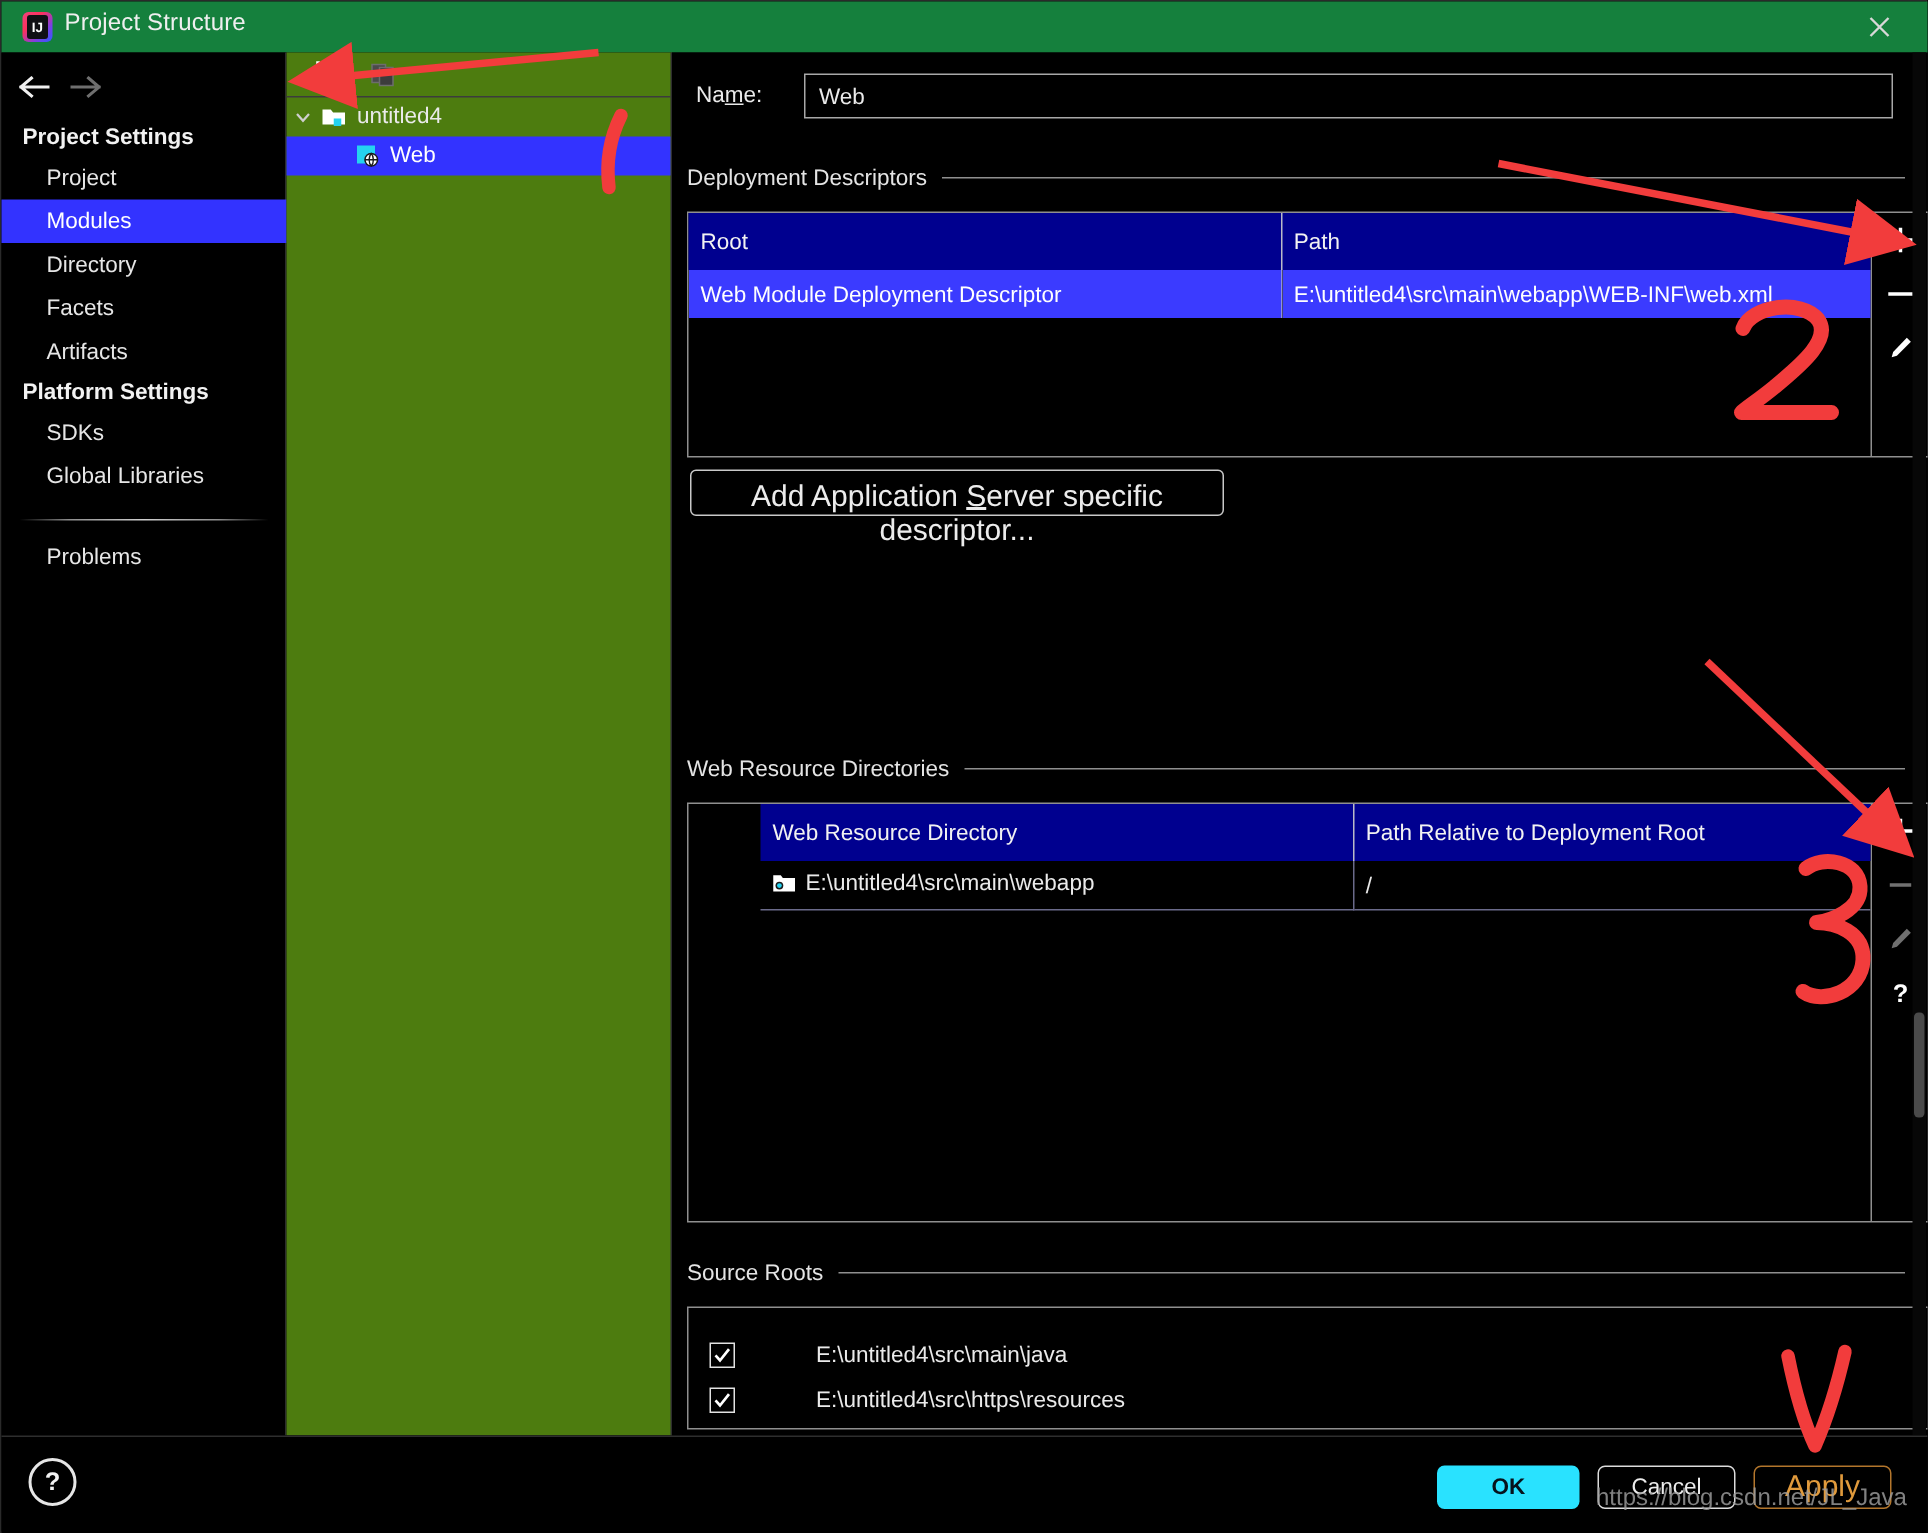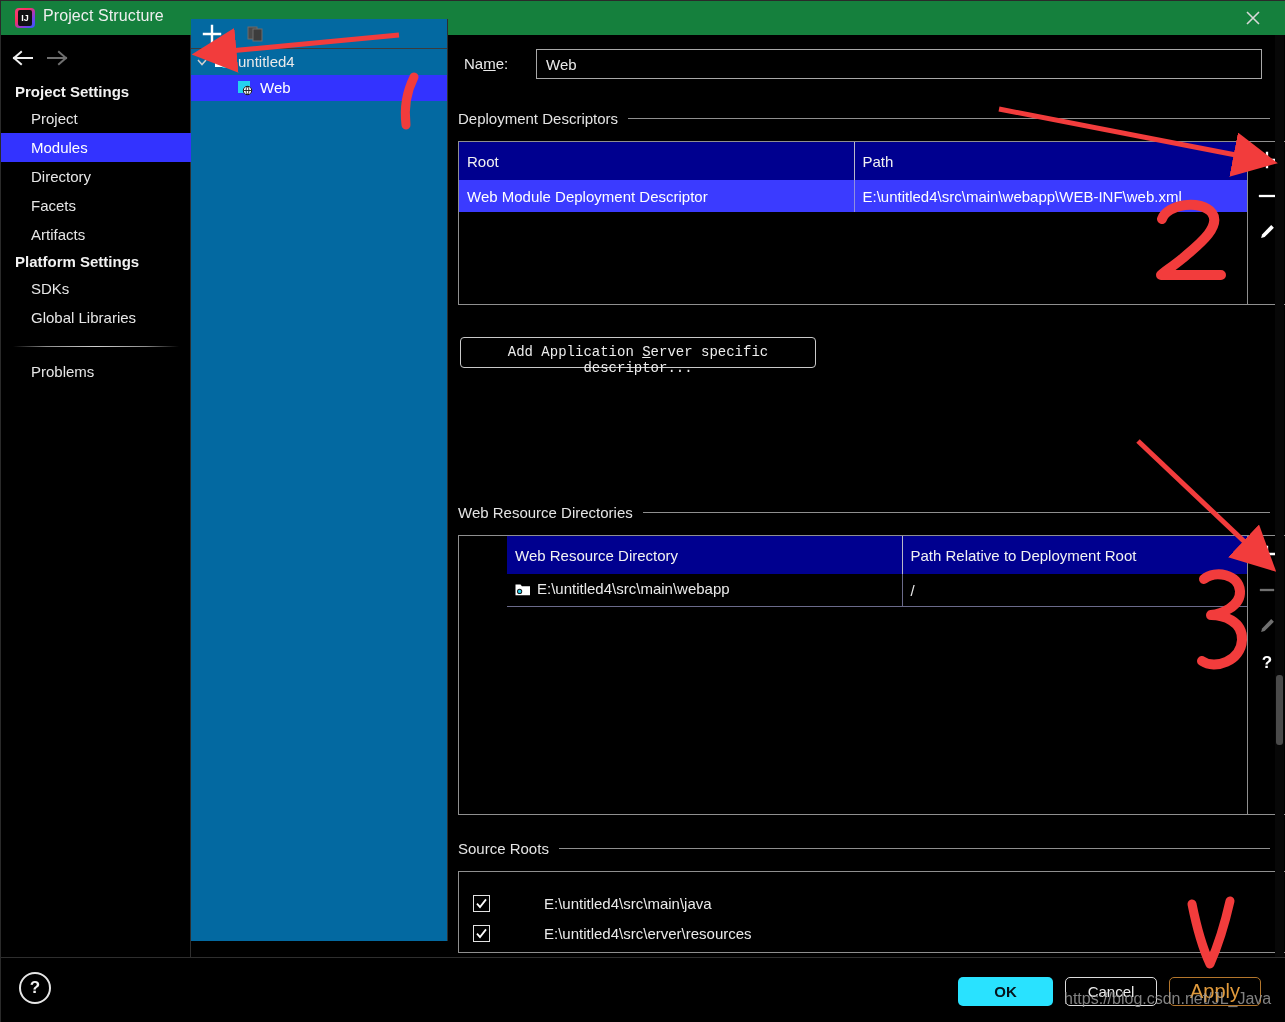--- a/index.html
+++ b/index.html
@@ -28,21 +28,21 @@
   .nav-back{left:2px;}
   .nav-fwd{left:36px;}
   .side-list{position:absolute;left:0;top:44px;width:190px;}
   .grp-title{font-size:15px;font-weight:bold;color:#f2f2f2;padding:4px 0 4px 14px;}
   .side-item{font-size:15px;color:#e6e6e6;padding:4px 0 4px 30px;line-height:21px;cursor:default;}
   .side-item.sel{background:#3333ff;color:#ffffff;}
   .side-sep{margin:14px 12px 10px 12px;height:1px;
     background:linear-gradient(to right,#000,#8d8d8d 20%,#cfcfcf 50%,#8d8d8d 80%,#000);}
 
   
-  .treepane{position:absolute;left:190px;top:18px;width:257px;height:922px;background:#0369a1;
+  .treepane{position:absolute;left:190px;top:34px;width:257px;height:922px;background:#4d7c0f;
     border-right:1px solid #2e2e2e;box-sizing:border-box;}
   .tree-toolbar{position:absolute;left:0;top:0;width:256px;height:29px;border-bottom:1px solid #3c3c3c;}
   .tt-plus{position:absolute;left:10px;top:4px;width:22px;height:22px;cursor:default;}
   .tt-copy{position:absolute;left:56px;top:6px;width:18px;height:18px;cursor:default;}
   .tree-body{position:absolute;left:0;top:30px;width:256px;}
   .tnode{height:26px;display:flex;align-items:center;font-size:15px;color:#eaeaea;cursor:default;}
   .tnode.sel{background:#3333ff;color:#fff;}
   .tw{width:22px;display:flex;justify-content:center;align-items:center;}
   .ticon{width:20px;display:flex;justify-content:center;align-items:center;margin-right:5px;}
   .tlabel{line-height:26px;}
@@ -71,21 +71,21 @@
   .tbl td:last-child{border-right:none;}
   .tbl tr.sel td{background:#3b3bff;color:#ffffff;border-right-color:#8f8fe0;}
   .tbl tr.plain td{border-bottom:1px solid #6a6a8a;}
   .cellico{display:inline-block;vertical-align:-3px;margin-right:6px;}
 
   .sidebtns{position:absolute;box-sizing:border-box;border:1px solid #8f8f8f;border-left:none;
     background:#000;display:flex;flex-direction:column;align-items:center;}
   .sbtn{width:36px;height:36px;display:flex;align-items:center;justify-content:center;cursor:default;}
 
   .btn{background:#000;border:1px solid #c9c9c9;border-radius:4px;color:#ececec;
-    font-size:14px;font-family:Liberation Mono, monospace;padding:6px 14px;cursor:default;margin-top:24px;}
+    font-size:20px;font-family:Liberation Sans, sans-serif;padding:6px 14px;cursor:default;}
   .btn u{text-decoration:underline;}
 
   .srcbox{position:absolute;box-sizing:border-box;border:1px solid #8f8f8f;background:#000;padding:10px 0 10px 0;}
   .srcrow{display:flex;align-items:flex-end;height:30px;padding-left:14px;font-size:15px;color:#eaeaea;gap:44px;}
   .cbx{width:17px;height:17px;border:1px solid #e2e2e2;background:#000;margin-right:10px;
     position:relative;box-sizing:border-box;flex:none;}
   .cbx svg{position:absolute;left:1px;top:1px;}
 
   
   .bottombar{position:absolute;left:0;top:956px;width:1285px;height:66px;background:#000;
@@ -328,21 +328,21 @@
             </svg>
         </span>
         <span>E:\untitled4\src\main\java</span>
       </div>
       <div class="srcrow">
         <span class="cbx">
           <svg width="13" height="13" viewBox="0 0 13 13">
               <path d="M2 6.6 L5 10 L11 2.4" stroke="#ffffff" stroke-width="1.8" fill="none"></path>
             </svg>
         </span>
-        <span>E:\untitled4\src\erver\resources</span>
+        <span>E:\untitled4\src\https\resources</span>
       </div>
     </div>
   </div>
 
   <div class="vscroll-outer">
     <div class="vscroll-thumb"></div>
   </div>
 
   <div class="bottombar">
     <div class="helpbtn">?</div>

